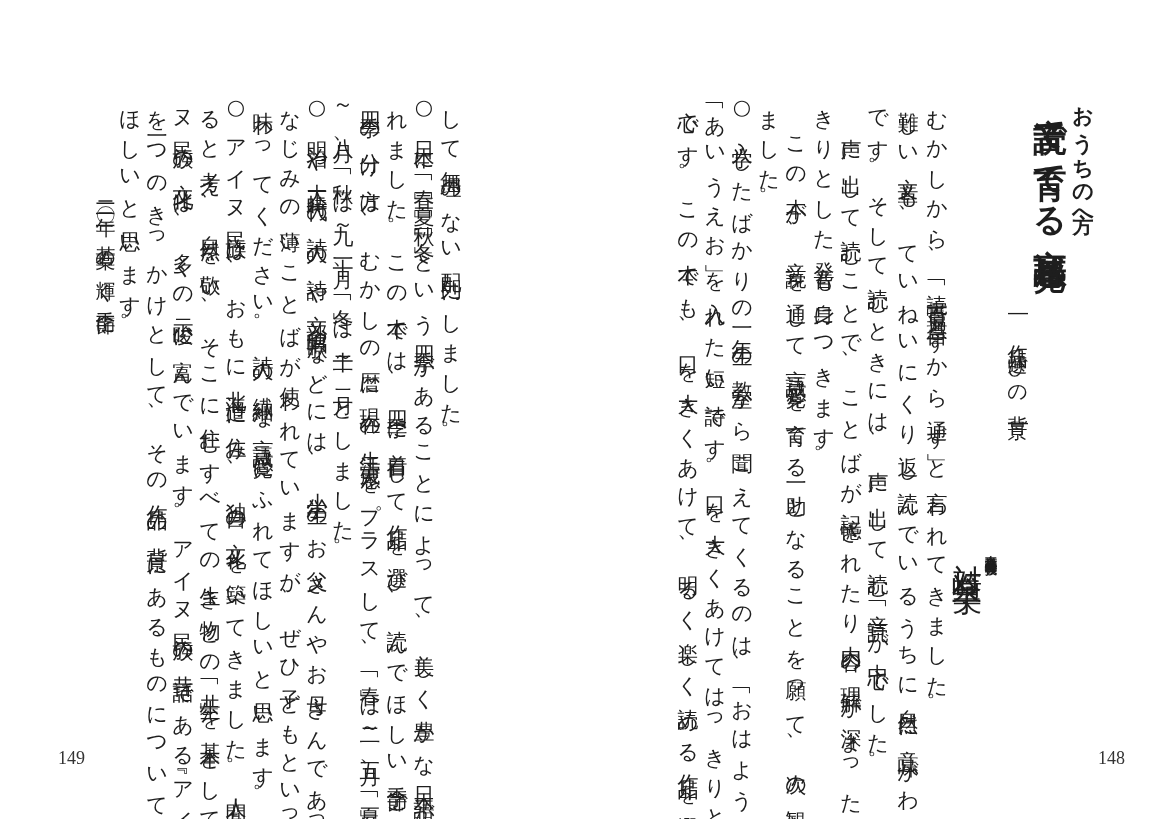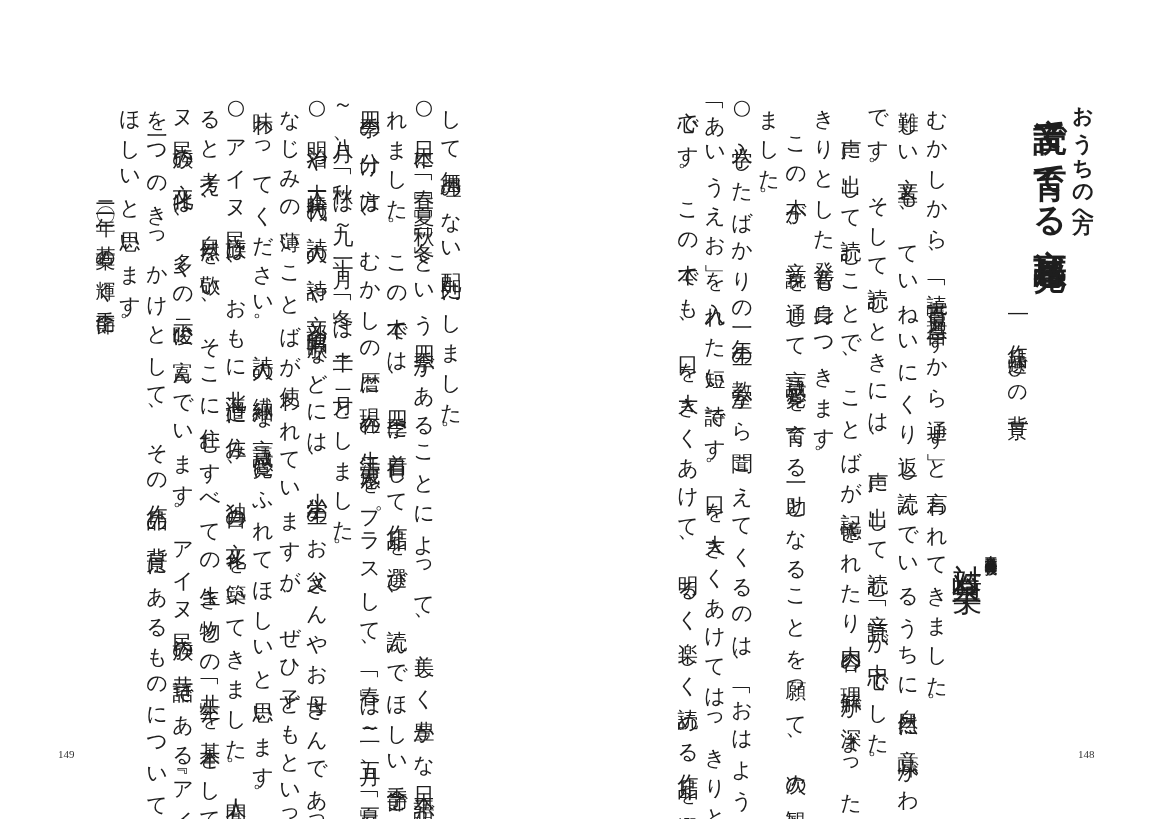--- a/index.html
+++ b/index.html
@@ -27,21 +27,21 @@
   }
   .title-big {
     font-family: "DejaVu Sans", sans-serif;
     font-weight: bold; font-size: 33px; letter-spacing: 3px; top: 92px;
   }
   .subtitle { font-size: 20px; letter-spacing: 5px; top: 320px; }
   .affil { font-family: "DejaVu Sans", sans-serif; font-size: 12px; letter-spacing: 1px; top: 545px; font-weight: bold;}
   .author { font-family: "DejaVu Sans", sans-serif; font-size: 30px; letter-spacing: 6px; top: 545px; }
   .date { font-size: 20px; letter-spacing: 4px; top: 186px; }
   .folio {
-    position: absolute; top: 748px; font-size: 11px;
+    position: absolute; top: 748px; font-size: 18px;
     font-family: "Liberation Serif", serif; color: #333;
   }
 </style>
 </head>
 <body>
 
 <div class="page page-left">
   <div class="vcol" style="left:440px">して無理のない配列にしました。</div>
   <div class="vcol" style="left:413px">○日本に「春」「夏」「秋」「冬」という四季があることによって、美しく豊かな日本語が生ま</div>
   <div class="vcol" style="left:386px">れました。この本では、四季に着目して作品を選び、読んでほしい季節ごとに集めました。</div>
@@ -69,14 +69,14 @@
   <div class="vcol" style="left:346px">むかしから、「読書百遍意自ずから通ず」と言われてきました。</div>
   <div class="vcol" style="left:317px">難しい文章も、ていねいにくり返し読んでいるうちに自然に意味がわかってくるという教え</div>
   <div class="vcol" style="left:287px">です。そして読むときには、声に出して読む「音読」が中心でした。</div>
   <div class="vcol" style="left:260px">　声に出して読むことで、ことばが記憶されたり内容の理解が深まったりします。また、はっ</div>
   <div class="vcol" style="left:233px">きりとした発音も身につきます。</div>
   <div class="vcol" style="left:205px">　この本が、音読を通して言語感覚を育てる一助となることを願って、次の観点で作品を選び</div>
   <div class="vcol" style="left:178px">ました。</div>
   <div class="vcol" style="left:151px">○入学したばかりの一年生の教室から聞こえてくるのは、「おはよう」のあいさつのことばや、</div>
   <div class="vcol" style="left:124px">「あいうえお」を入れた短い詩です。口を大きくあけてはっきりと明るい声を出す練習が中</div>
   <div class="vcol" style="left:97px">心です。この本でも、口を大きくあけて、明るく楽しく読める作品を選び、発達段階を考慮</div>
-  <div class="folio" style="left:498px">148</div>
+  <div class="folio" style="left:518px">148</div>
 </div>
 
 </body></html>

